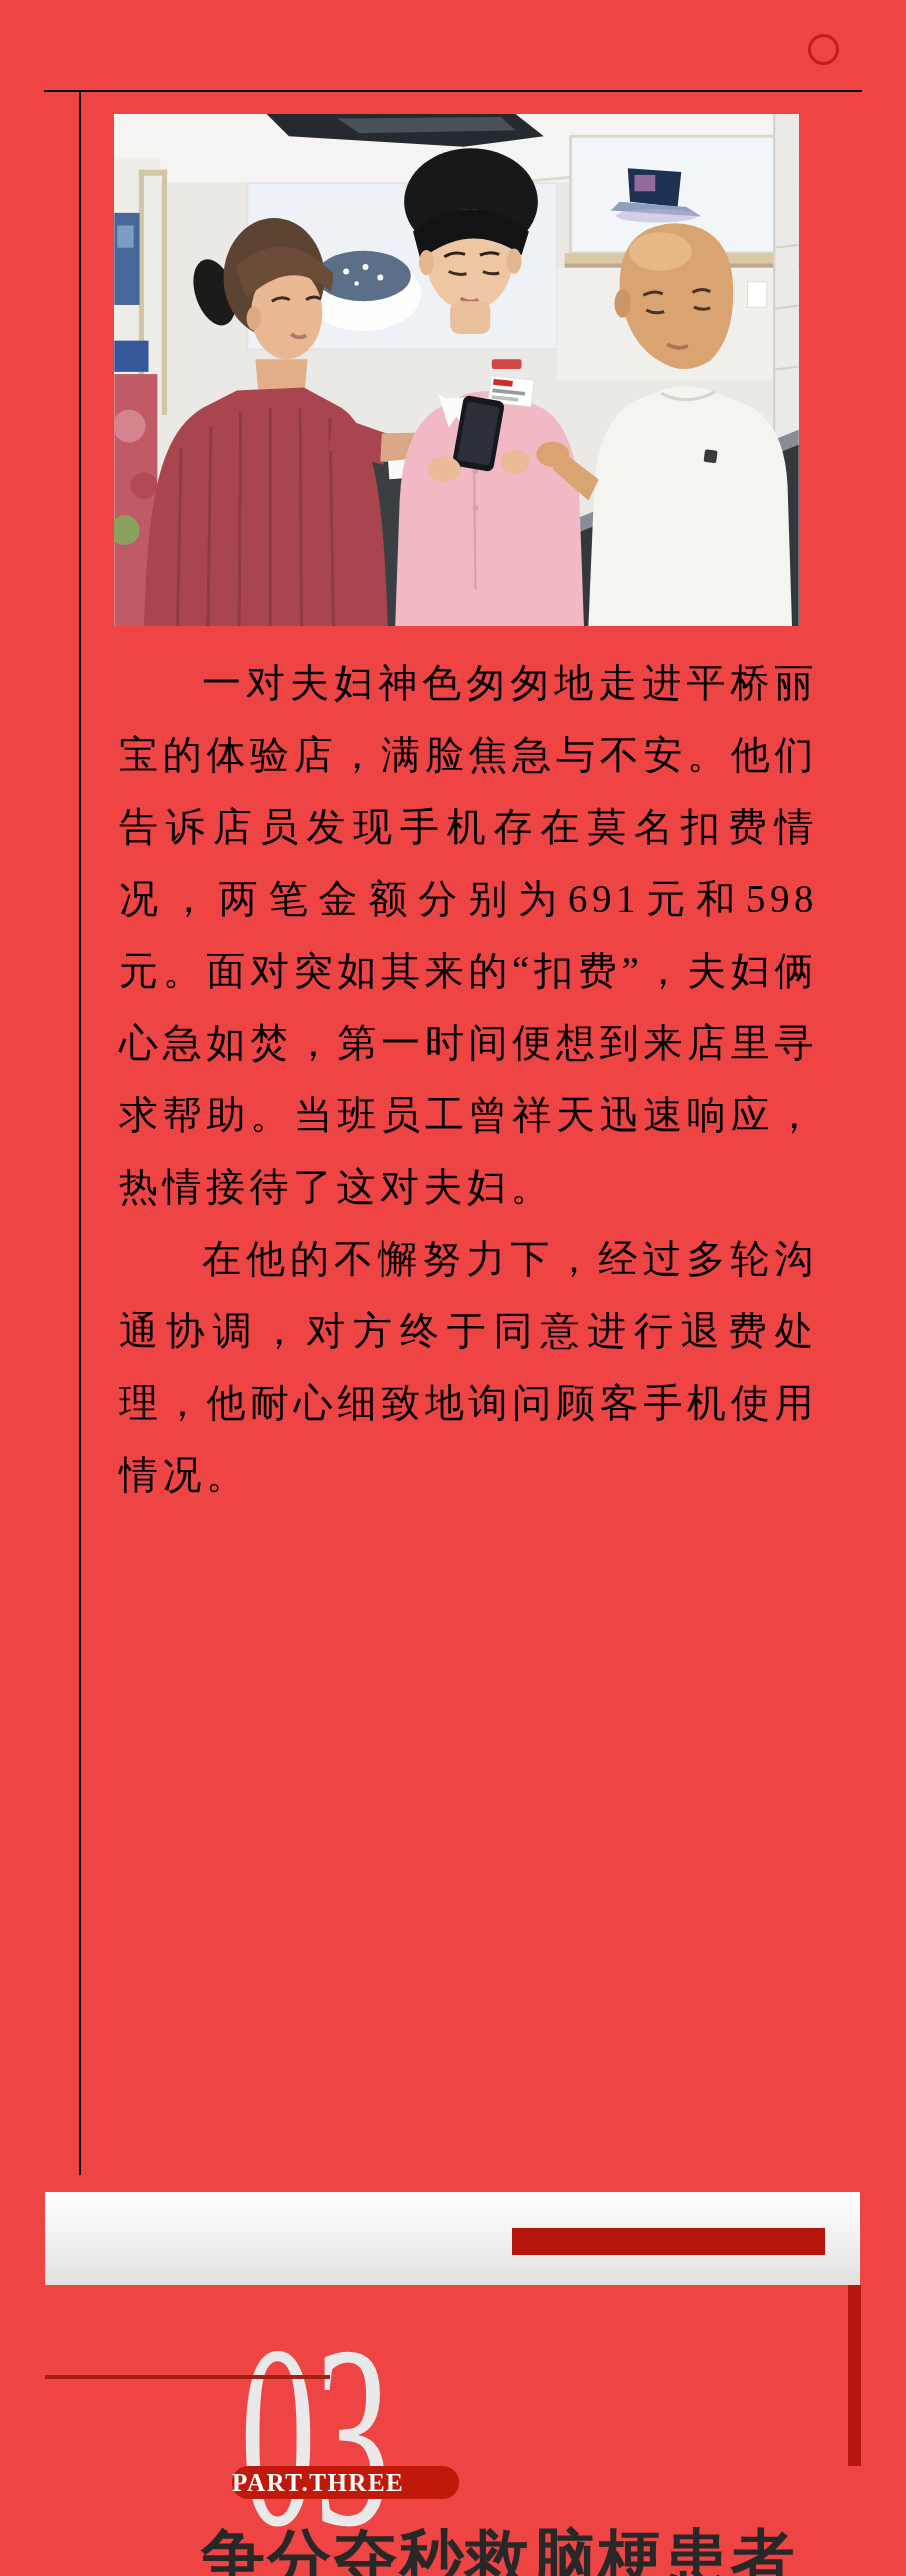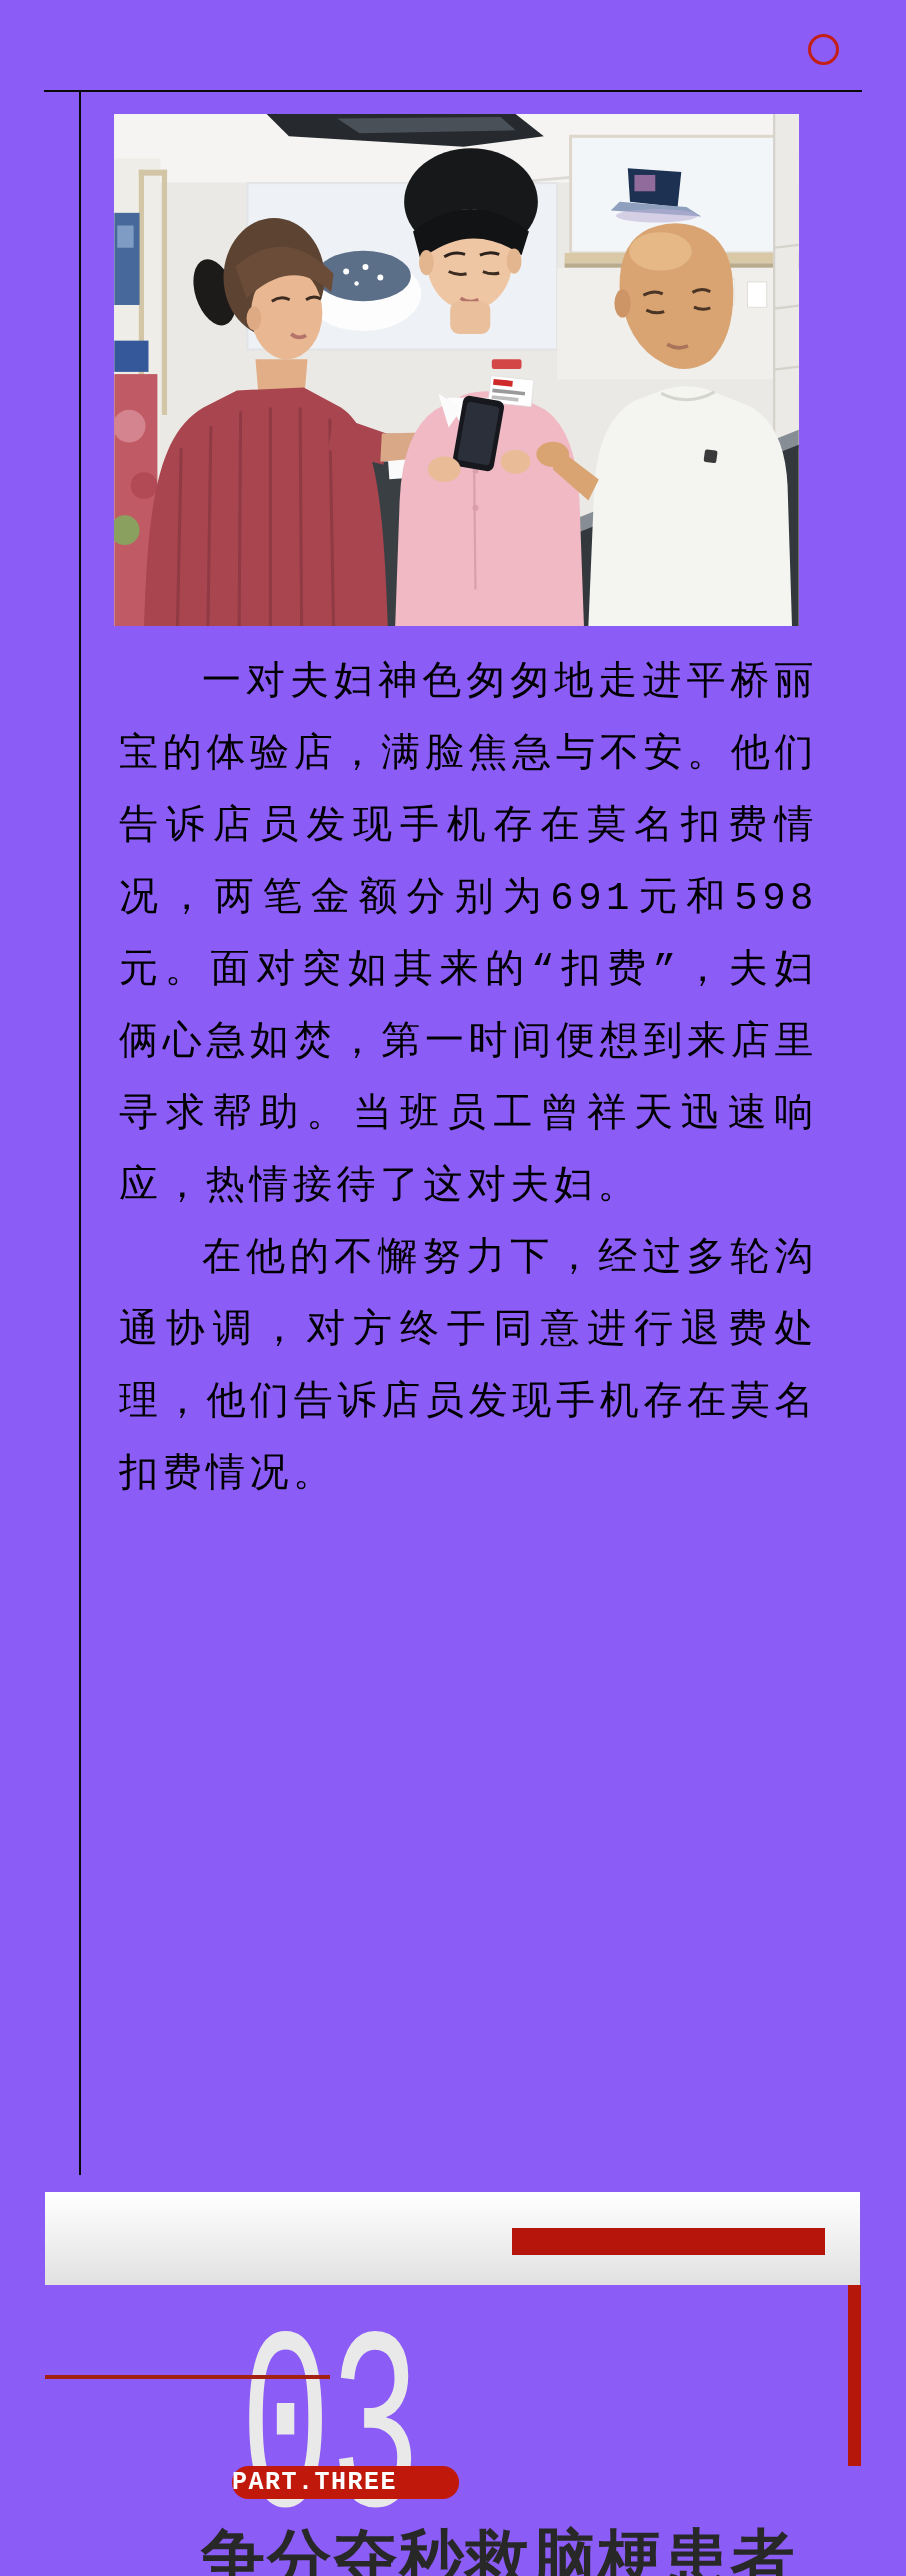--- a/index.html
+++ b/index.html
@@ -1,18 +1,18 @@
 <!DOCTYPE html>
 <html style="font-size:12px"><head>
 <meta charset="utf-8">
 <style>
   html,body{margin:0;padding:0;background:#fff;}
   .page{
-    position:relative;width:907px;height:2576px;background:#8b5cf6;
-    overflow:hidden;font-family:Liberation Mono, monospace;
+    position:relative;width:907px;height:2576px;background:#ef4444;
+    overflow:hidden;font-family:Liberation Serif, serif;
   }
   
   .ring{
     position:absolute;left:808px;top:34px;width:31px;height:31px;
     border:3px solid #c41f15;border-radius:50%;box-sizing:border-box;
   }
   .topline{position:absolute;left:44px;top:90px;width:818px;height:2.2px;background:#0a0a0a;}
   .vline{position:absolute;left:79px;top:90px;width:2.2px;height:2085px;background:#0a0a0a;}
   
   .photo{position:absolute;left:114px;top:114px;width:685px;height:512px;overflow:hidden;background:#ebe9e5;}
@@ -173,21 +173,21 @@
         <path d="M736,376 Q772,394 808,374" stroke="#d5d5d0" stroke-width="4" fill="none"></path>
         <rect x="794" y="452" width="17" height="17" rx="3" transform="rotate(8 802 460)" fill="#3a3a3a"></rect>
         <polygon points="600,452 652,492 638,520 590,478" fill="#d9a472"></polygon>
         <ellipse cx="590" cy="458" rx="22" ry="17" fill="#d9a472"></ellipse>
       </g>
     </svg>
   </div>
 
   <div class="body">
     <p>一对夫妇神色匆匆地走进平桥丽宝的体验店，满脸焦急与不安。他们告诉店员发现手机存在莫名扣费情况，两笔金额分别为691元和598元。面对突如其来的“扣费”，夫妇俩心急如焚，第一时间便想到来店里寻求帮助。当班员工曾祥天迅速响应，热情接待了这对夫妇。</p>
-    <p>在他的不懈努力下，经过多轮沟通协调，对方终于同意进行退费处理，他们告诉店员发现手机存在莫名扣费情况。</p>
+    <p>在他的不懈努力下，经过多轮沟通协调，对方终于同意进行退费处理，他耐心细致地询问顾客手机使用情况。</p>
   </div>
 
   <div class="band"></div>
   <div class="red-bar"></div>
   <div class="red-vline"></div>
   <div class="big-num">03</div>
   <div class="red-hline"></div>
   <div class="part-box">
     <span>PART.THREE</span>
   </div>

